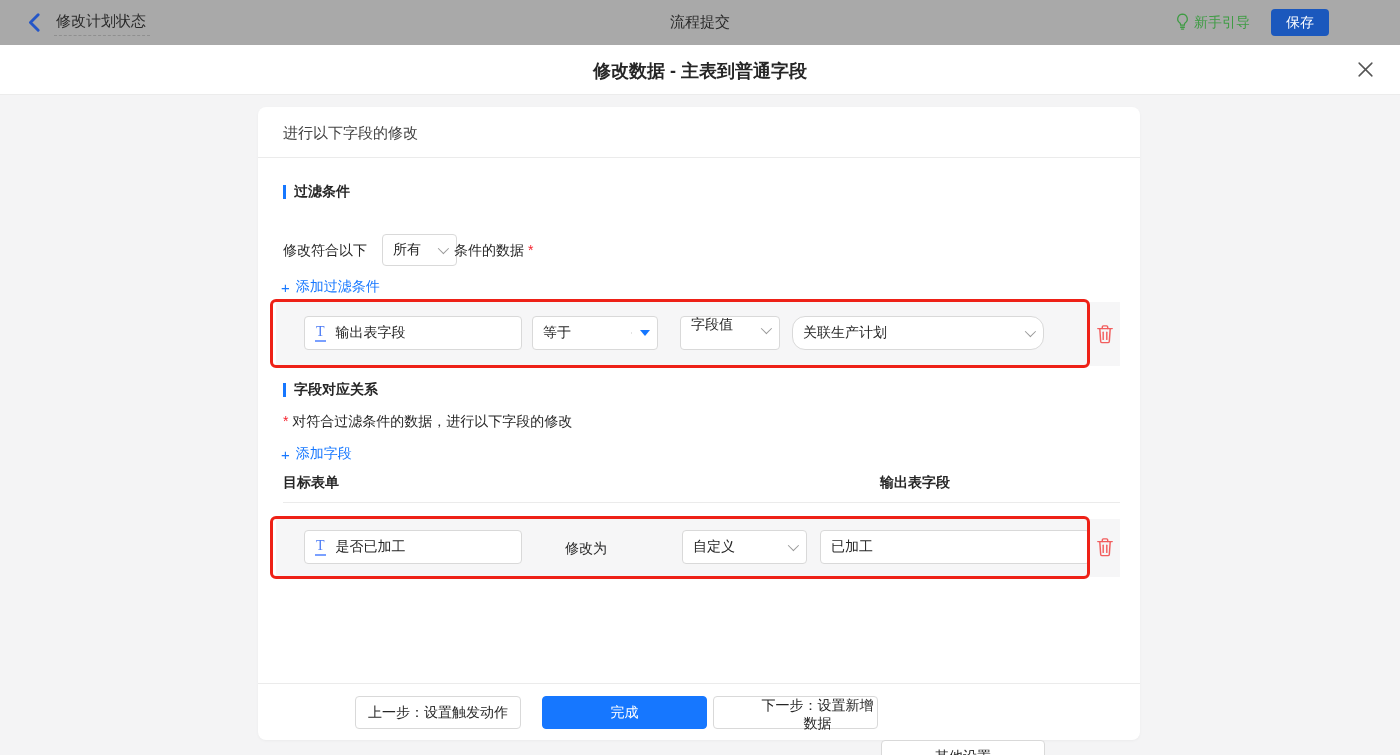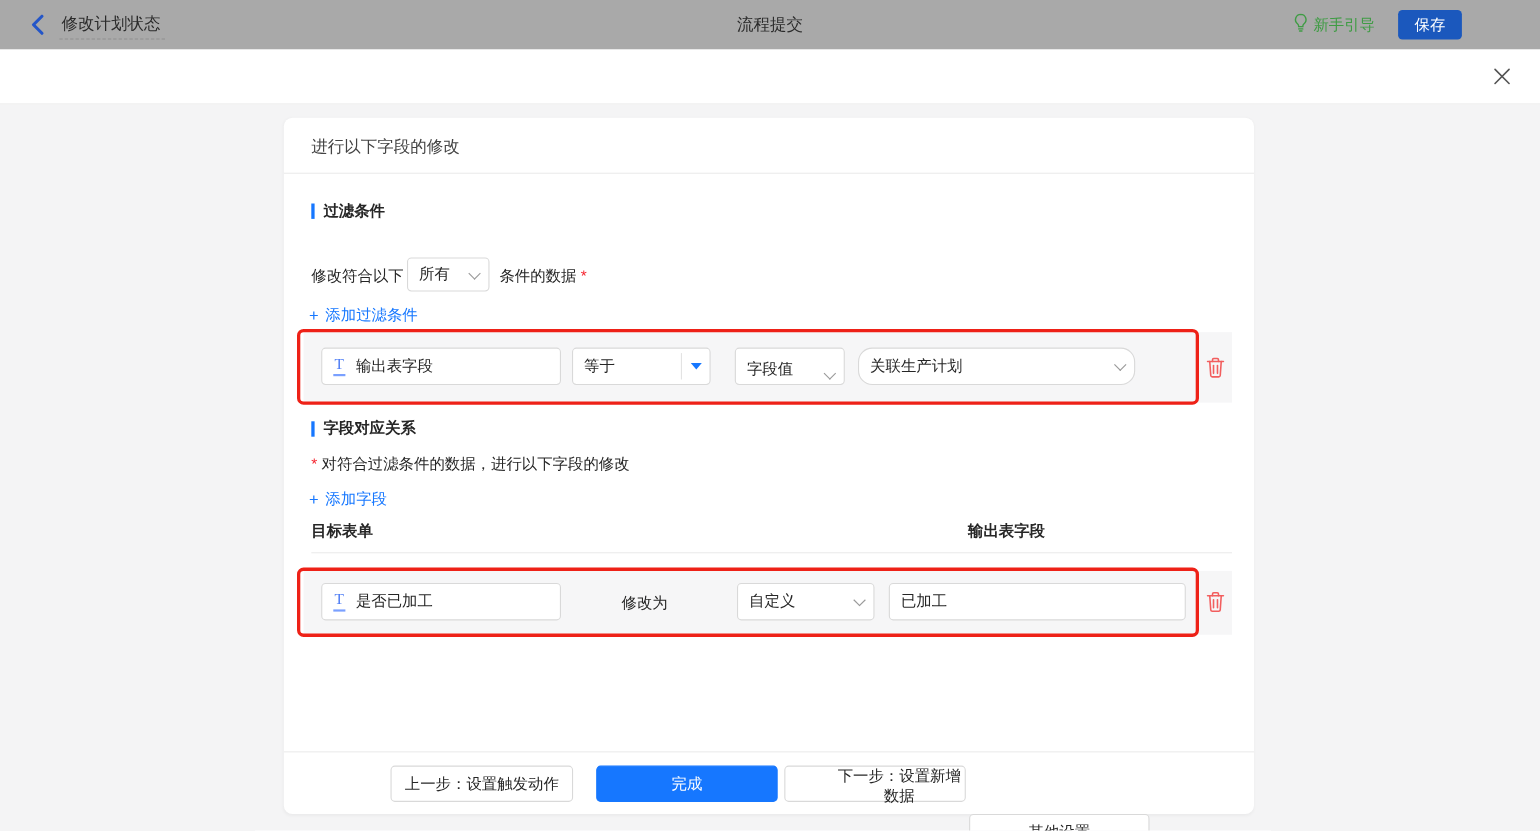--- a/index.html
+++ b/index.html
@@ -32,21 +32,21 @@
   .section-title { position:absolute; display:flex; align-items:center; gap:8px; }
   .section-bar { width:3px; height:14px; background:#1677ff; }
   .section-text { font-size:14px; font-weight:700; color:#262626; }
 
   .plain-text { position:absolute; font-size:14px; color:#262626; white-space:nowrap; }
   .req { color:#f5222d; font-size:14px; }
   .add-link { position:absolute; display:flex; align-items:center; gap:6px; color:#1677ff; font-size:14px; cursor:pointer; }
   .add-link .plus { font-size:15px; line-height:1; }
 
   .sel, .field-box, .txt-input { position:absolute; height:34px; background:#fff; border:1px solid #d9d9d9; border-radius:4px;
-         display:flex; align-items:center; padding:4px 10px; font-size:14px; color:#262626; cursor:pointer; }
+         display:flex; align-items:center; padding:15px 10px; font-size:14px; color:#262626; cursor:pointer;margin-left:12px; }
   .txt-input { cursor:text; font-family:inherit; }
   input.txt-input { outline:none; }
   .chev { width:8px; height:8px; border-right:1.5px solid #999; border-bottom:1.5px solid #999;
           transform:rotate(45deg) translateY(-2px); margin-left:auto; flex:none; }
   .caret-blue { width:0; height:0; border-left:5px solid transparent; border-right:5px solid transparent;
                 border-top:6px solid #1677ff; }
   .t-icon { font-family:"Liberation Serif","DejaVu Serif",serif; font-size:14px; line-height:1; color:#4a7af5;
             border-bottom:2px solid #7aa0ff; padding:0 1px 1px 1px; margin-right:10px; flex:none; }
 
   .row-band { position:absolute; background:#f6f6f7; }
@@ -81,20 +81,21 @@
           <path d="M5 15.2 h4"></path>
             <path d="M5.8 17.2 h2.4"></path>
         </svg>
       </span>
       <span class="guide-label">新手引导</span>
     </span>
     <button class="save-btn">保存</button>
   </div>
 
   <div class="dlg-header">
+    <span class="dlg-title">修改数据 - 主表到普通字段</span>
     <span class="dlg-close">
       <svg width="17" height="17" viewBox="0 0 16 16" stroke="#555" stroke-width="1.4" stroke-linecap="round">
           <path d="M2 2 L14 14"></path>
           <path d="M14 2 L2 14"></path>
         </svg>
     </span>
   </div>
 
   <div class="card">
 

